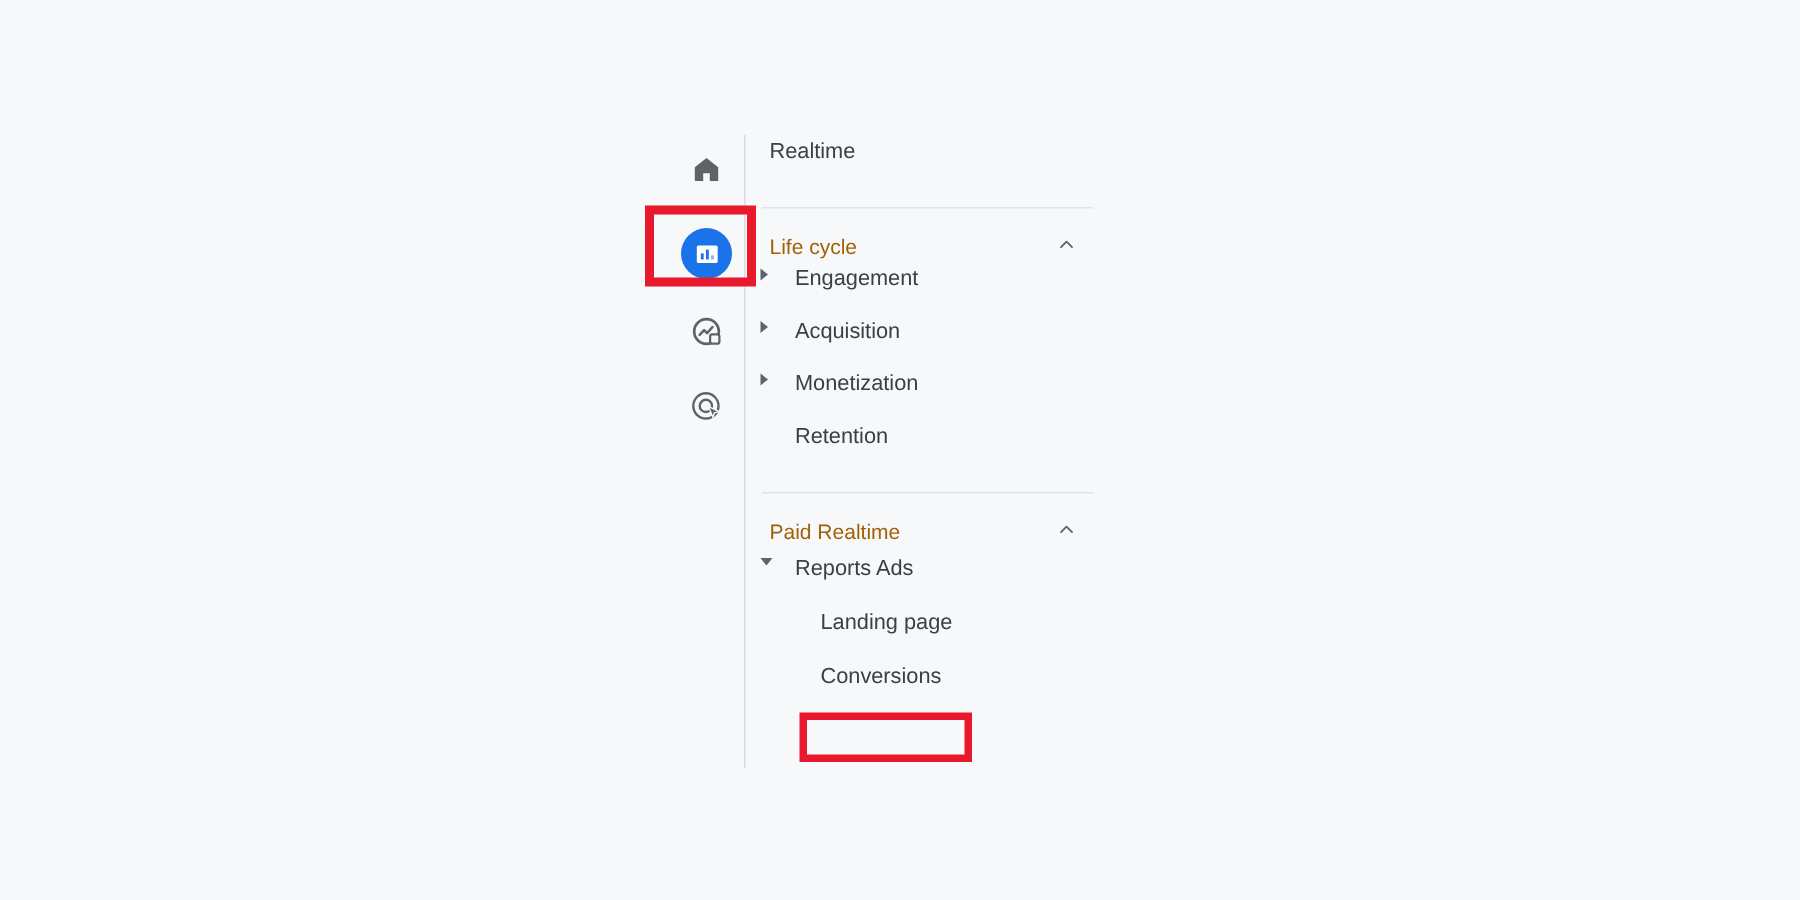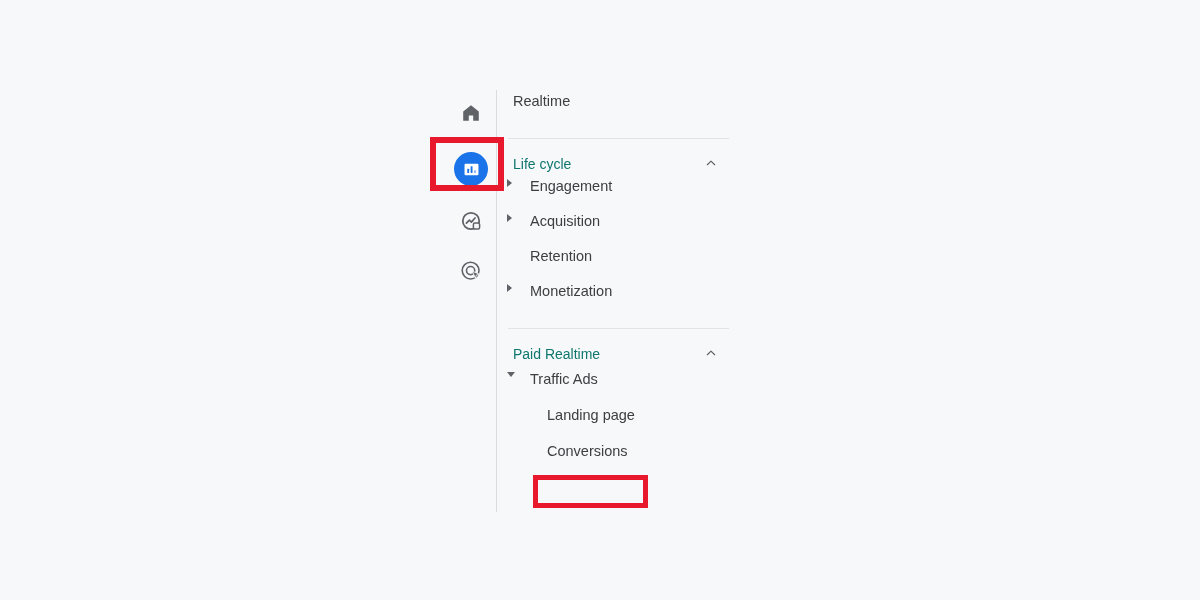--- a/index.html
+++ b/index.html
@@ -111,21 +111,21 @@
     height: 1px;
     background: #e1e3e6;
   }
 
   .nav-section {
     height: 30px;
     display: flex;
     align-items: center;
     justify-content: space-between;
     font-size: 14px;
-    color: #0f766e;
+    color: #a16207;
     padding: 0 14px 0 16px;
     box-sizing: border-box;
     width: 236px;
   }
 
   
   .tri {
     position: absolute;
     left: 10px;
     width: 0;
@@ -238,41 +238,41 @@
 
     <div class="nav-item indent-1">
       <span class="tri tri-right"></span>
       <span class="label">Engagement</span>
     </div>
     <div class="nav-item indent-1" style="margin-top:1px;">
       <span class="tri tri-right"></span>
       <span class="label">Acquisition</span>
     </div>
     <div class="nav-item indent-1" style="margin-top:1px;">
-      <span class="label">Retention</span>
-    </div>
-    <div class="nav-item indent-1" style="margin-top:1px;">
       <span class="tri tri-right"></span>
       <span class="label">Monetization</span>
+    </div>
+    <div class="nav-item indent-1" style="margin-top:1px;">
+      <span class="label">Retention</span>
     </div>
 
     <div class="nav-sep"></div>
 
     <div class="nav-section">
       <span class="label">Paid Realtime</span>
       <span class="chev">
         <svg width="16" height="16" viewBox="0 0 24 24" aria-hidden="true">
           <path d="M6.5 14.6 12 9.1l5.5 5.5" fill="none" stroke="#5f6368" stroke-width="1.8" stroke-linecap="round" stroke-linejoin="round"></path>
         </svg>
       </span>
     </div>
 
     <div class="nav-item indent-1" style="margin-top:3px;">
       <span class="tri tri-down"></span>
-      <span class="label">Traffic Ads</span>
+      <span class="label">Reports Ads</span>
     </div>
     <div class="nav-item indent-2" style="margin-top:2px;">
       <span class="label">Landing page</span>
     </div>
     <div class="nav-item indent-2" style="margin-top:2px;">
       <span class="label">Conversions</span>
     </div>
 
   </div>
 

